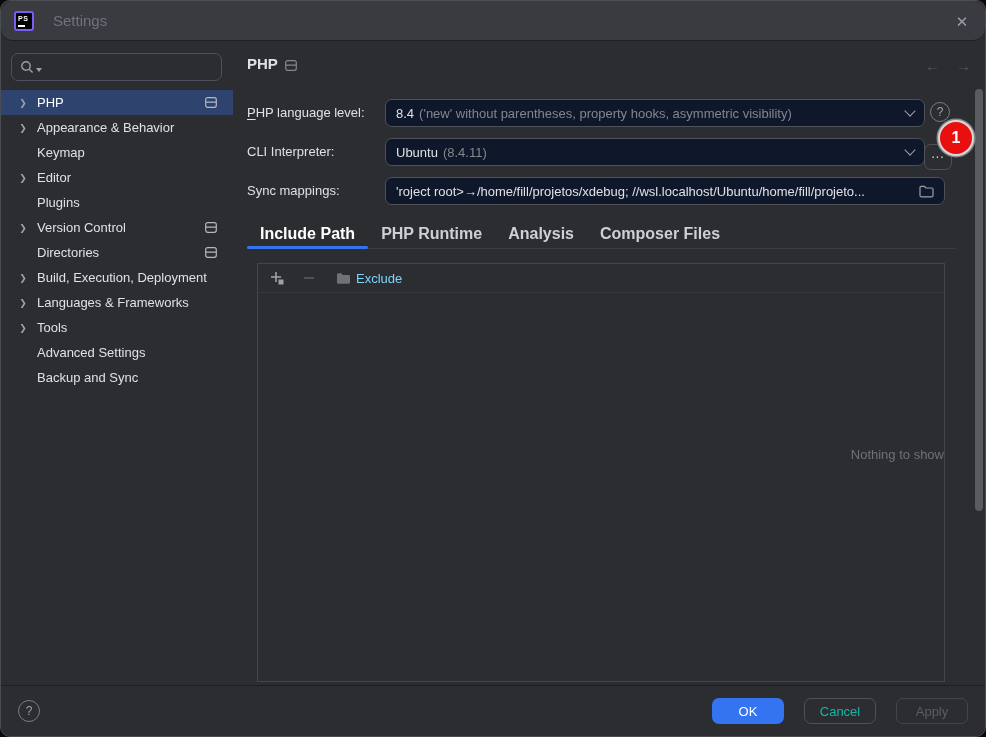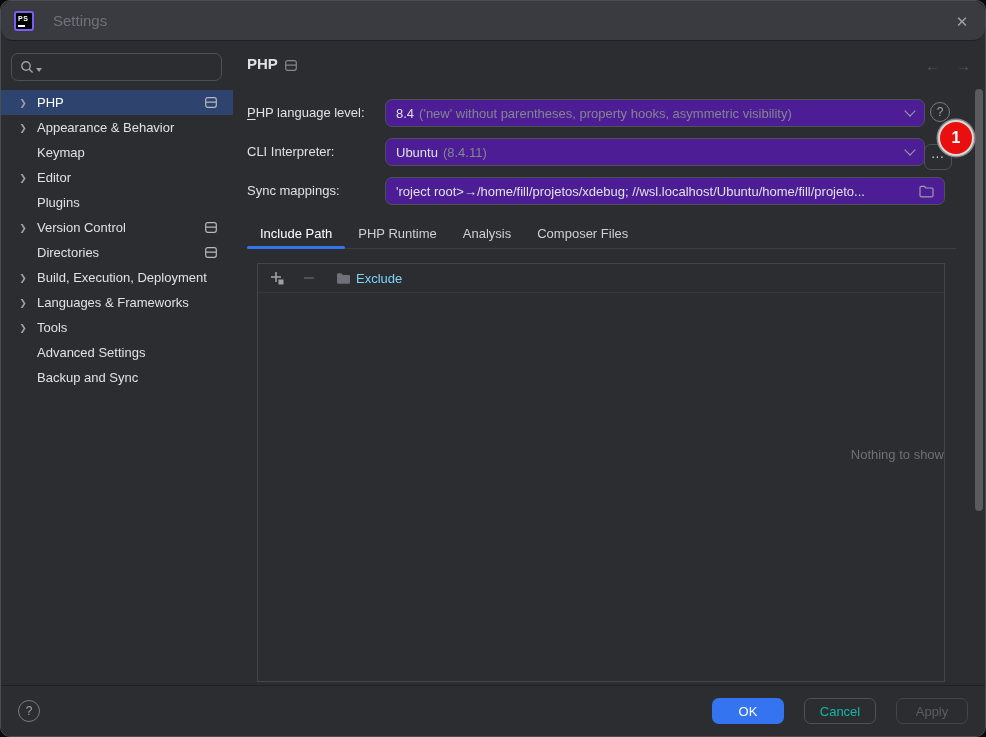--- a/index.html
+++ b/index.html
@@ -34,39 +34,39 @@
   .tree-row.modified .modified-icon{display:block;}
   
   .main{position:absolute;left:246px;top:40px;width:709px;bottom:51px;}
   .page-title{position:absolute;left:0;top:14px;font-size:15px;font-weight:bold;color:#dfe1e5;}
   .title-mod{position:absolute;left:38px;top:19px;}
   .nav-arrows{position:absolute;left:678px;top:16px;display:flex;gap:16px;color:#54565b;font-size:15px;}
   .form-label{position:absolute;left:0;font-size:13px;color:#dfe1e5;}
   .mnemonic{text-decoration:underline;text-underline-offset:2px;}
   .field{position:absolute;left:138px;height:28px;border:1px solid #4e5157;border-radius:7px;
     display:flex;align-items:center;padding:0 10px;font-size:13px;color:#dfe1e5;cursor:pointer;
-    background:#4c1d95;white-space:nowrap;overflow:hidden;}
+    background:#0f172a;white-space:nowrap;overflow:hidden;}
   .field .sec{color:#83868d;margin-left:5px;}
   .field .chev{margin-left:auto;flex:0 0 auto;}
   .chev{width:8px;height:8px;border-right:1.6px solid #9da0a8;border-bottom:1.6px solid #9da0a8;
     transform:rotate(45deg);margin-top:-4px;}
   .help-circle{width:20px;height:20px;border:1.4px solid #787b80;border-radius:50%;color:#9da0a8;
     font-size:12px;display:flex;align-items:center;justify-content:center;cursor:pointer;}
   .row1-help{position:absolute;left:683px;top:61px;}
   .browse-btn{position:absolute;left:677px;top:103px;width:28px;height:26px;border:1px solid #4e5157;
     border-radius:7px;color:#dfe1e5;font-size:12px;display:flex;align-items:center;justify-content:center;
     cursor:pointer;letter-spacing:1px;padding-bottom:6px;}
   .path-field{cursor:text;justify-content:center;}
   .path-field .val{overflow:hidden;white-space:nowrap;flex:1 1 auto;}
   .folder-outline{flex:0 0 auto;margin-left:8px;}
   
   .tab-strip{position:absolute;left:0;top:178px;width:709px;height:30px;border-bottom:1px solid #3b3d42;
     display:flex;}
-  .tab{padding:0 13px;font-size:13px;color:#ced0d6;display:flex;align-items:center;cursor:pointer;
-    position:relative;height:29px;}
+  .tab{padding:0 13px;font-size:16px;color:#ced0d6;display:flex;align-items:center;cursor:pointer;
+    position:relative;height:29px;font-weight:bold;}
   .tab.active{color:#fff;}
   .tab.active::after{content:"";position:absolute;left:0;right:0;bottom:-1px;height:3px;
     background:#3574f0;border-radius:2px;}
   
   .panel{position:absolute;left:10px;top:222px;width:688px;height:419px;border:1px solid #43454a;}
   .panel-toolbar{height:29px;display:flex;align-items:center;padding-left:8px;gap:10px;
     border-bottom:1px solid #36383d;}
   .tb-btn{display:flex;align-items:center;justify-content:center;width:22px;height:22px;cursor:pointer;}
   .tb-exclude{display:flex;align-items:center;gap:5px;color:#7dd3fc;font-size:13px;margin-left:6px;cursor:pointer;}
   .empty-text{position:absolute;left:0;right:0;top:44%;text-align:right;color:#6e7178;font-size:13px;}

